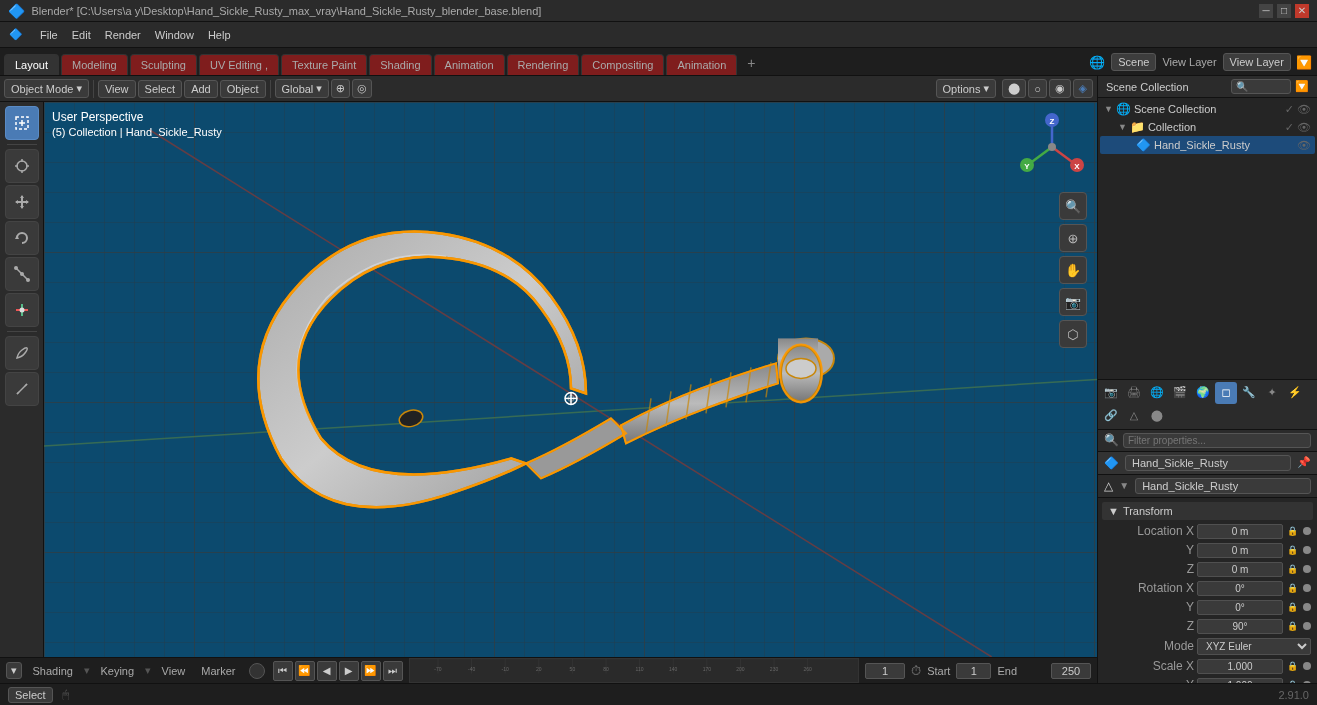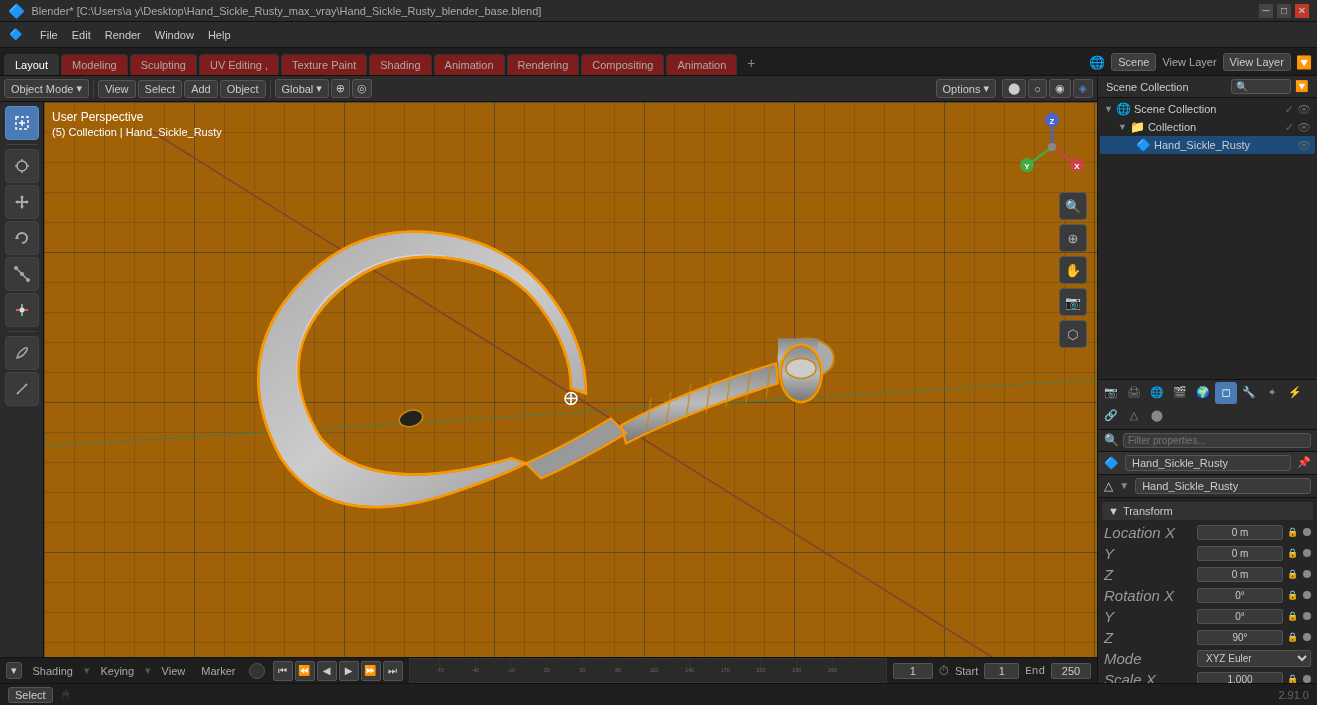--- a/index.html
+++ b/index.html
@@ -427,24 +427,24 @@
       margin-bottom: 2px;
     }
     .props-field-row {
       display: flex;
       align-items: center;
       padding: 2px 2px;
       gap: 3px;
     }
     .pf-label {
       width: 90px;
-      font-size: 15px;
+      font-size: 12px;
       color: #999;
+      text-align: right;
       flex-shrink: 0;
-      font-style: italic;
     }
     .pf-value {
       flex: 1;
       background: #3a3a3a;
       border: 1px solid #505050;
       border-radius: 2px;
       padding: 1px 4px;
       font-size: 10px;
       color: #ccc;
       text-align: center;
@@ -492,21 +492,21 @@
       overflow: hidden;
     }
     #viewport-main {
       flex: 1;
       display: flex;
       overflow: hidden;
     }
     #viewport-3d {
       flex: 1;
       position: relative;
-      background: #a16207;
+      background: #0c4a6e;
       overflow: hidden;
     }
 
     
     #sickle-svg {
       position: absolute;
       top: 50%;
       left: 50%;
       transform: translate(-50%, -48%);
       width: 680px;
@@ -832,22 +832,22 @@
             <line x1="710" y1="0" x2="710" y2="26" stroke="#3a3a3a" stroke-width="1"></line>
               <text x="710" y="22" text-anchor="middle" fill="#666" font-size="9">260</text>
           </svg>
         </div>
 
         <div class="timeline-frame">1</div>
         <span style="font-size:13px; color:#888;">⏱</span>
 
         <span style="font-size:11px; color:#aaa;">Start</span>
         <div class="timeline-frame" style="width:35px;">1</div>
-        <span style="font-size:11px; color:#aaa;font-family:Liberation Mono, monospace;">End</span>
-        <div class="timeline-frame" style="width:40px;">250</div>
+        <span style="font-size:11px; color:#aaa;">End</span>
+        <div class="timeline-frame" style="width:40px;margin-left:28px;">250</div>
       </div>
 
     </div>
 
     <div id="right-panel">
 
       <div id="right-panel-top">
         <div id="outliner-header-bar">
           <span>Scene Collection</span>
           <div style="display:flex; gap:4px; align-items:center;">

